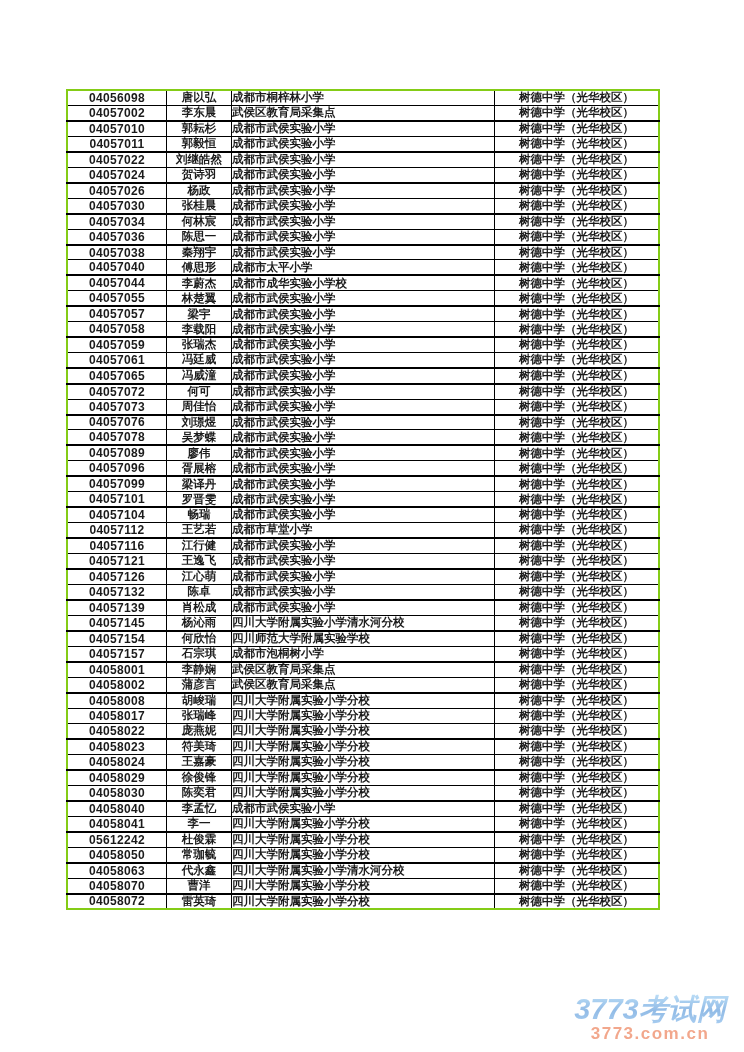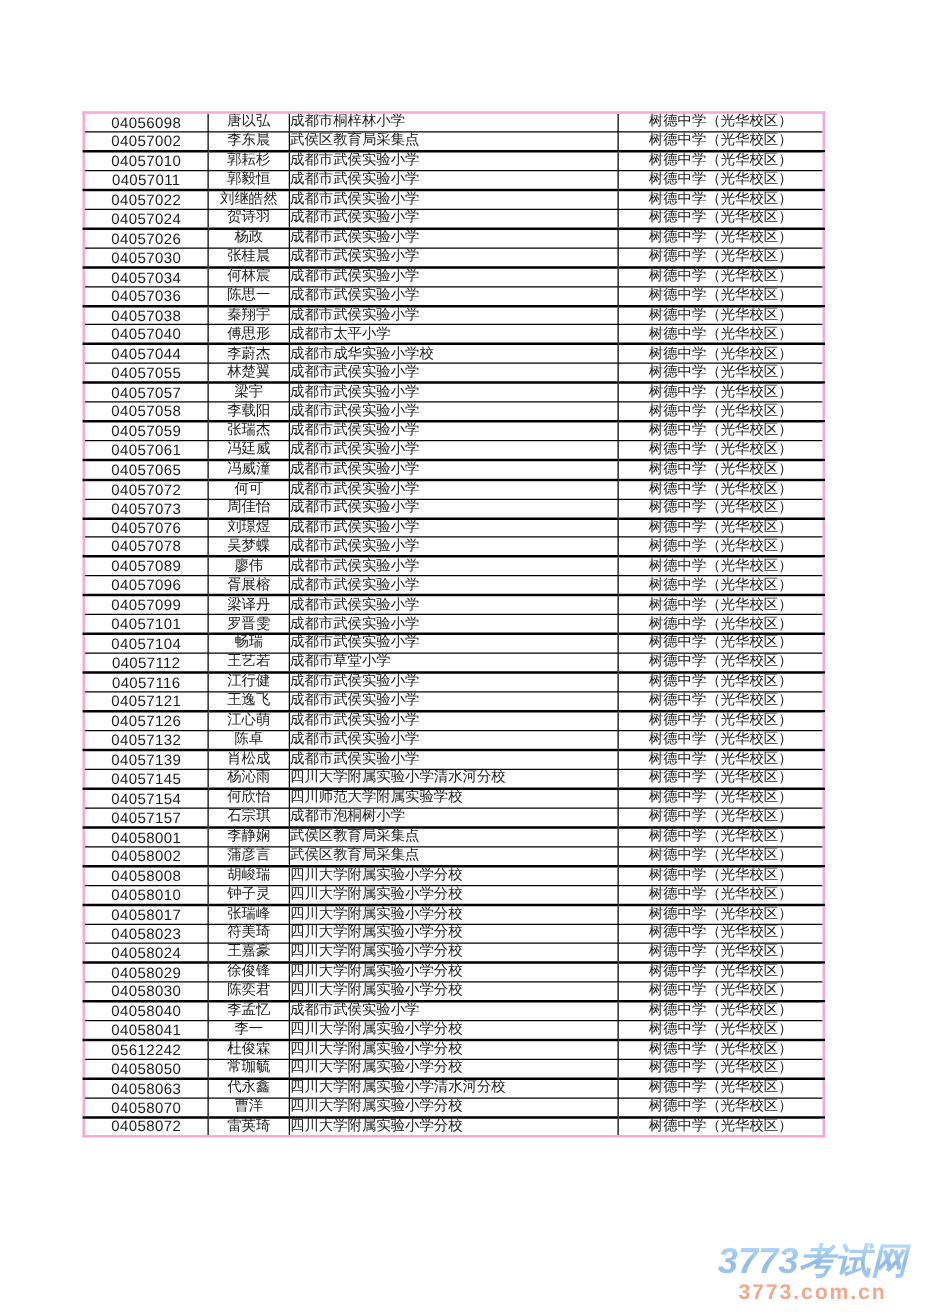--- a/index.html
+++ b/index.html
@@ -16,21 +16,22 @@
   }
   .table-wrap {
     position: absolute;
     left: 66px;
     top: 89px;
   }
   table.student-table {
     border-collapse: collapse;
     table-layout: fixed;
     width: 587px;
-    border: 2px solid #f9a8d4;
+    border: 2px solid #84cc16;
+    font-weight: bold;
   }
   table.student-table tr {
     height: 15.46px;
   }
   table.student-table td {
     border: 1px solid #000;
     padding: 0;
     color: #1b1b1b;
     white-space: nowrap;
     overflow: hidden;
@@ -331,29 +332,29 @@
           <td class="c-name">蒲彦言</td>
           <td class="c-school">武侯区教育局采集点</td>
           <td class="c-target">树德中学（光华校区）</td>
         </tr>
         <tr>
           <td class="c-id">04058008</td>
           <td class="c-name">胡峻瑞</td>
           <td class="c-school">四川大学附属实验小学分校</td>
           <td class="c-target">树德中学（光华校区）</td>
         </tr>
-        <tr class="grp">
-          <td class="c-id">04058010</td>
-          <td class="c-name">钟子灵</td>
-          <td class="c-school">四川大学附属实验小学分校</td>
-          <td class="c-target">树德中学（光华校区）</td>
-        </tr>
         <tr>
           <td class="c-id">04058017</td>
           <td class="c-name">张瑞峰</td>
+          <td class="c-school">四川大学附属实验小学分校</td>
+          <td class="c-target">树德中学（光华校区）</td>
+        </tr>
+        <tr class="grp">
+          <td class="c-id">04058022</td>
+          <td class="c-name">庞燕妮</td>
           <td class="c-school">四川大学附属实验小学分校</td>
           <td class="c-target">树德中学（光华校区）</td>
         </tr>
         <tr>
           <td class="c-id">04058023</td>
           <td class="c-name">符美琦</td>
           <td class="c-school">四川大学附属实验小学分校</td>
           <td class="c-target">树德中学（光华校区）</td>
         </tr>
         <tr class="grp">

